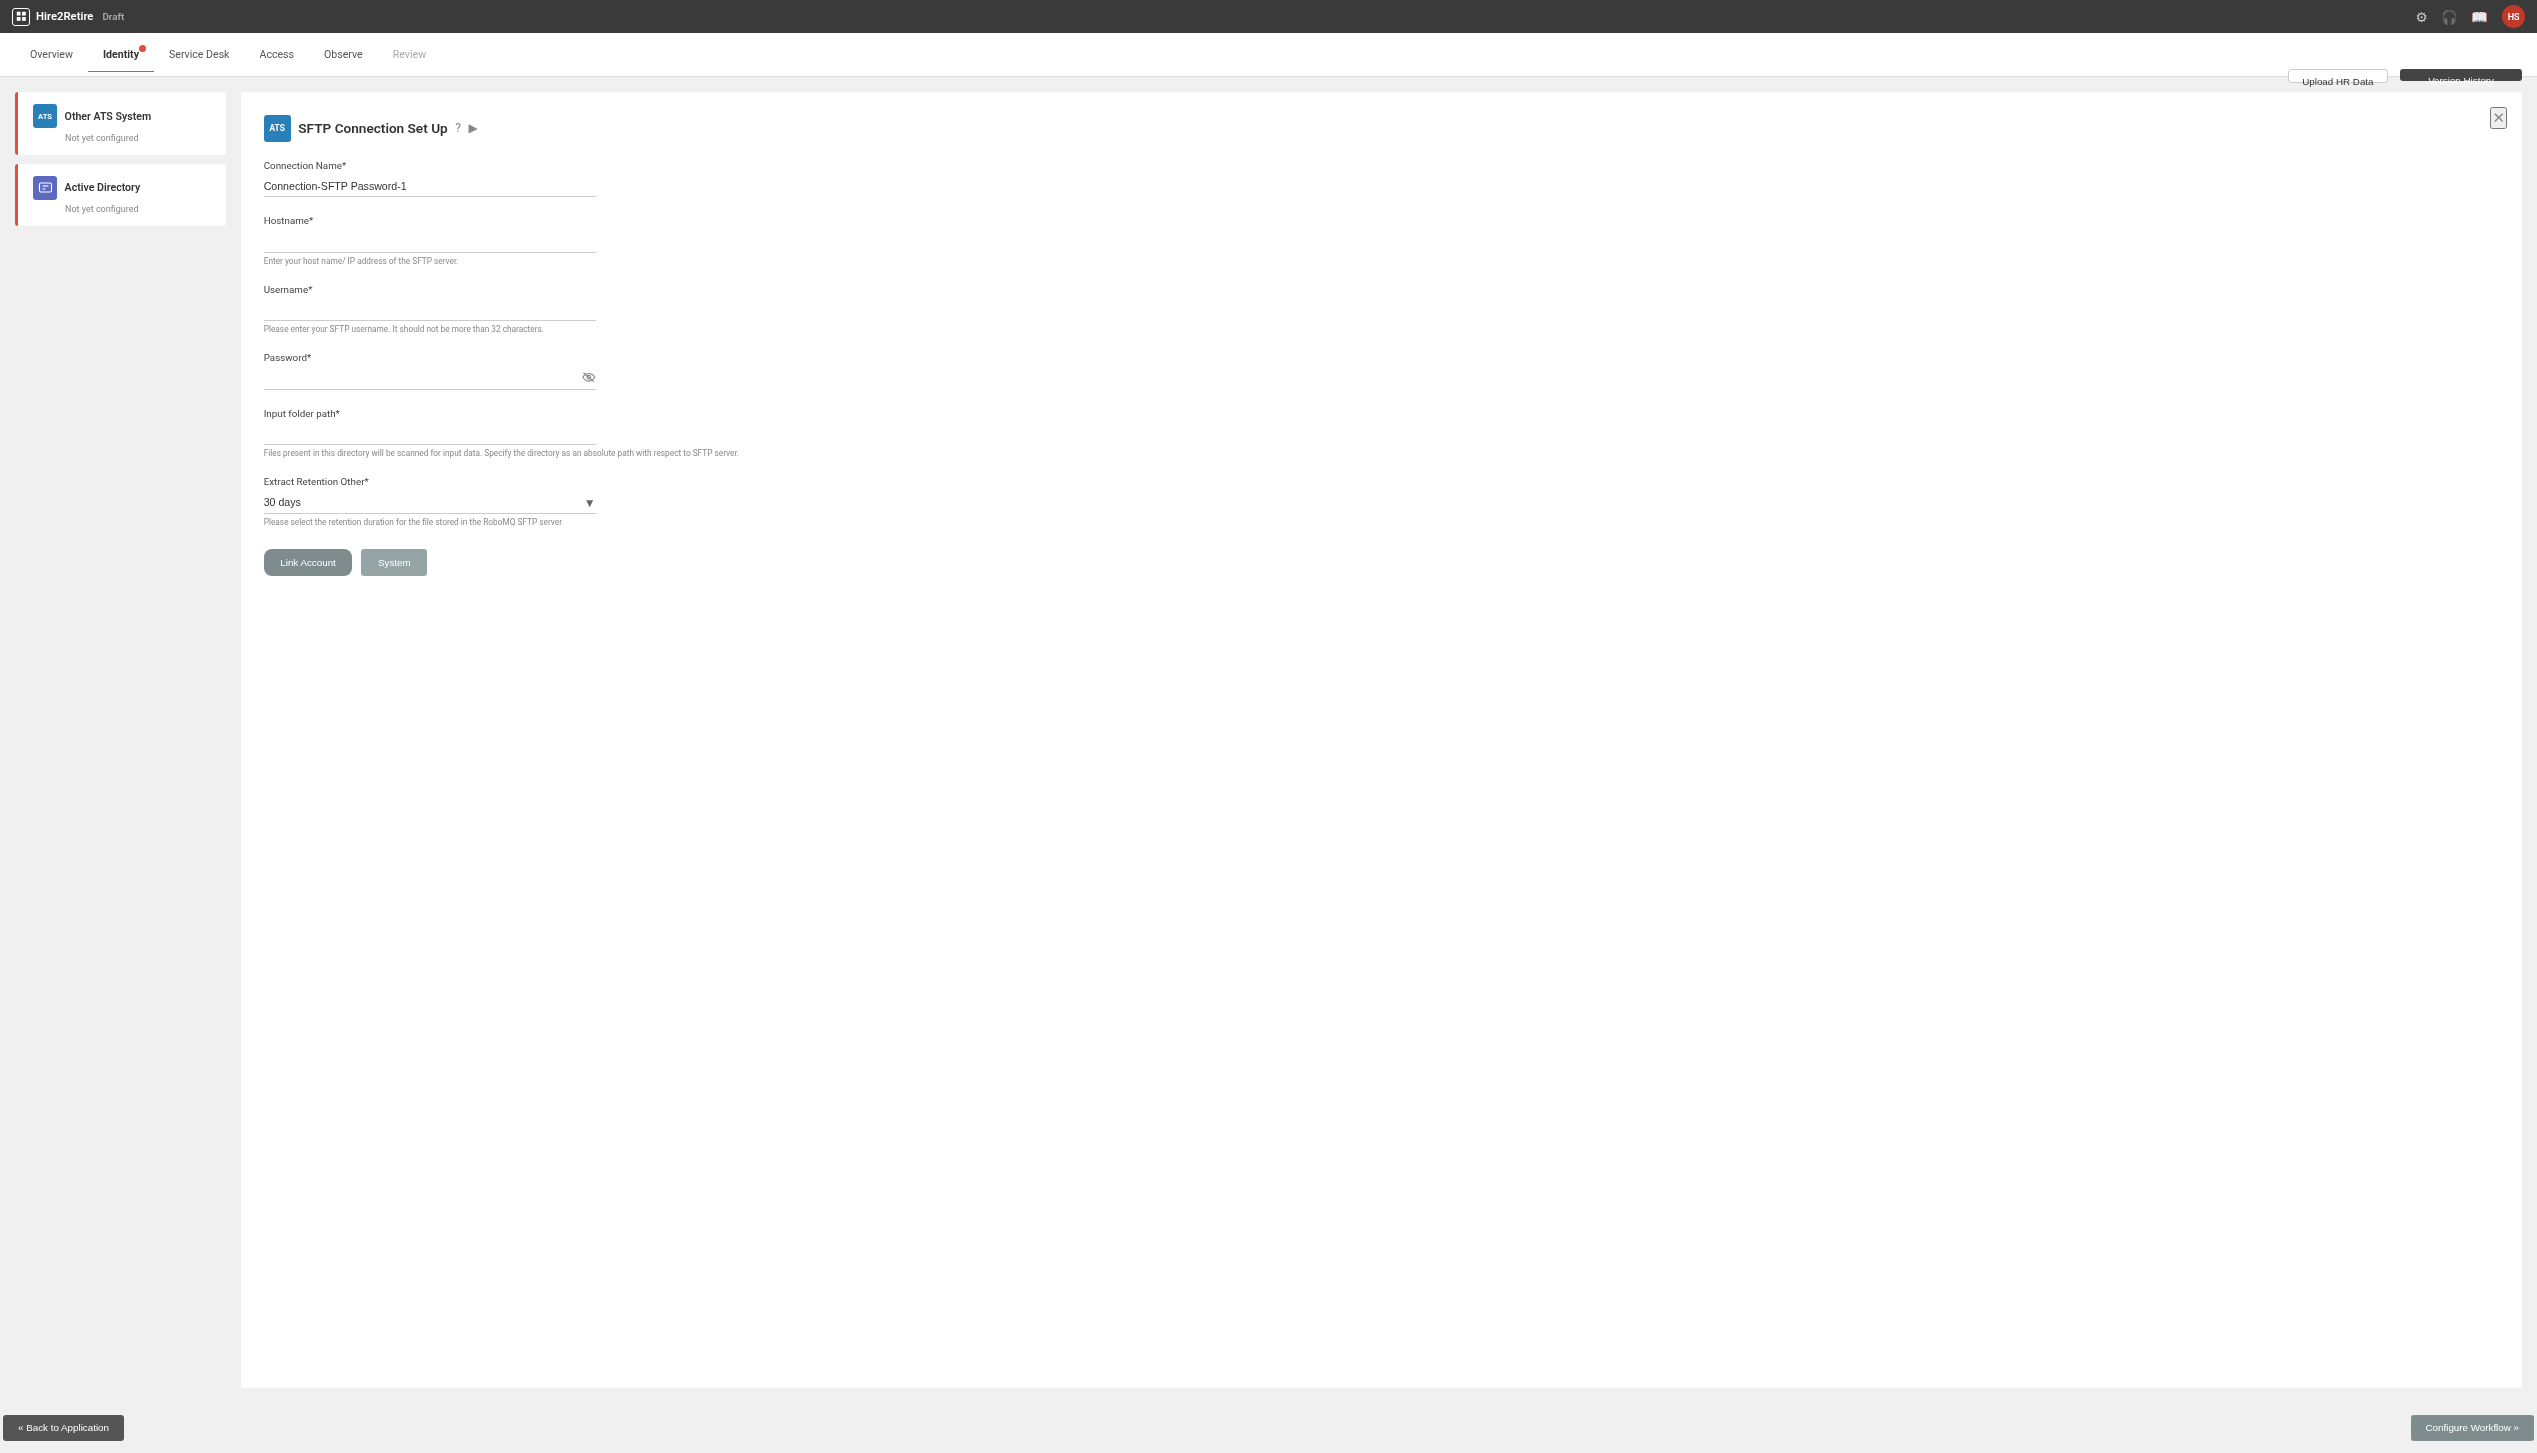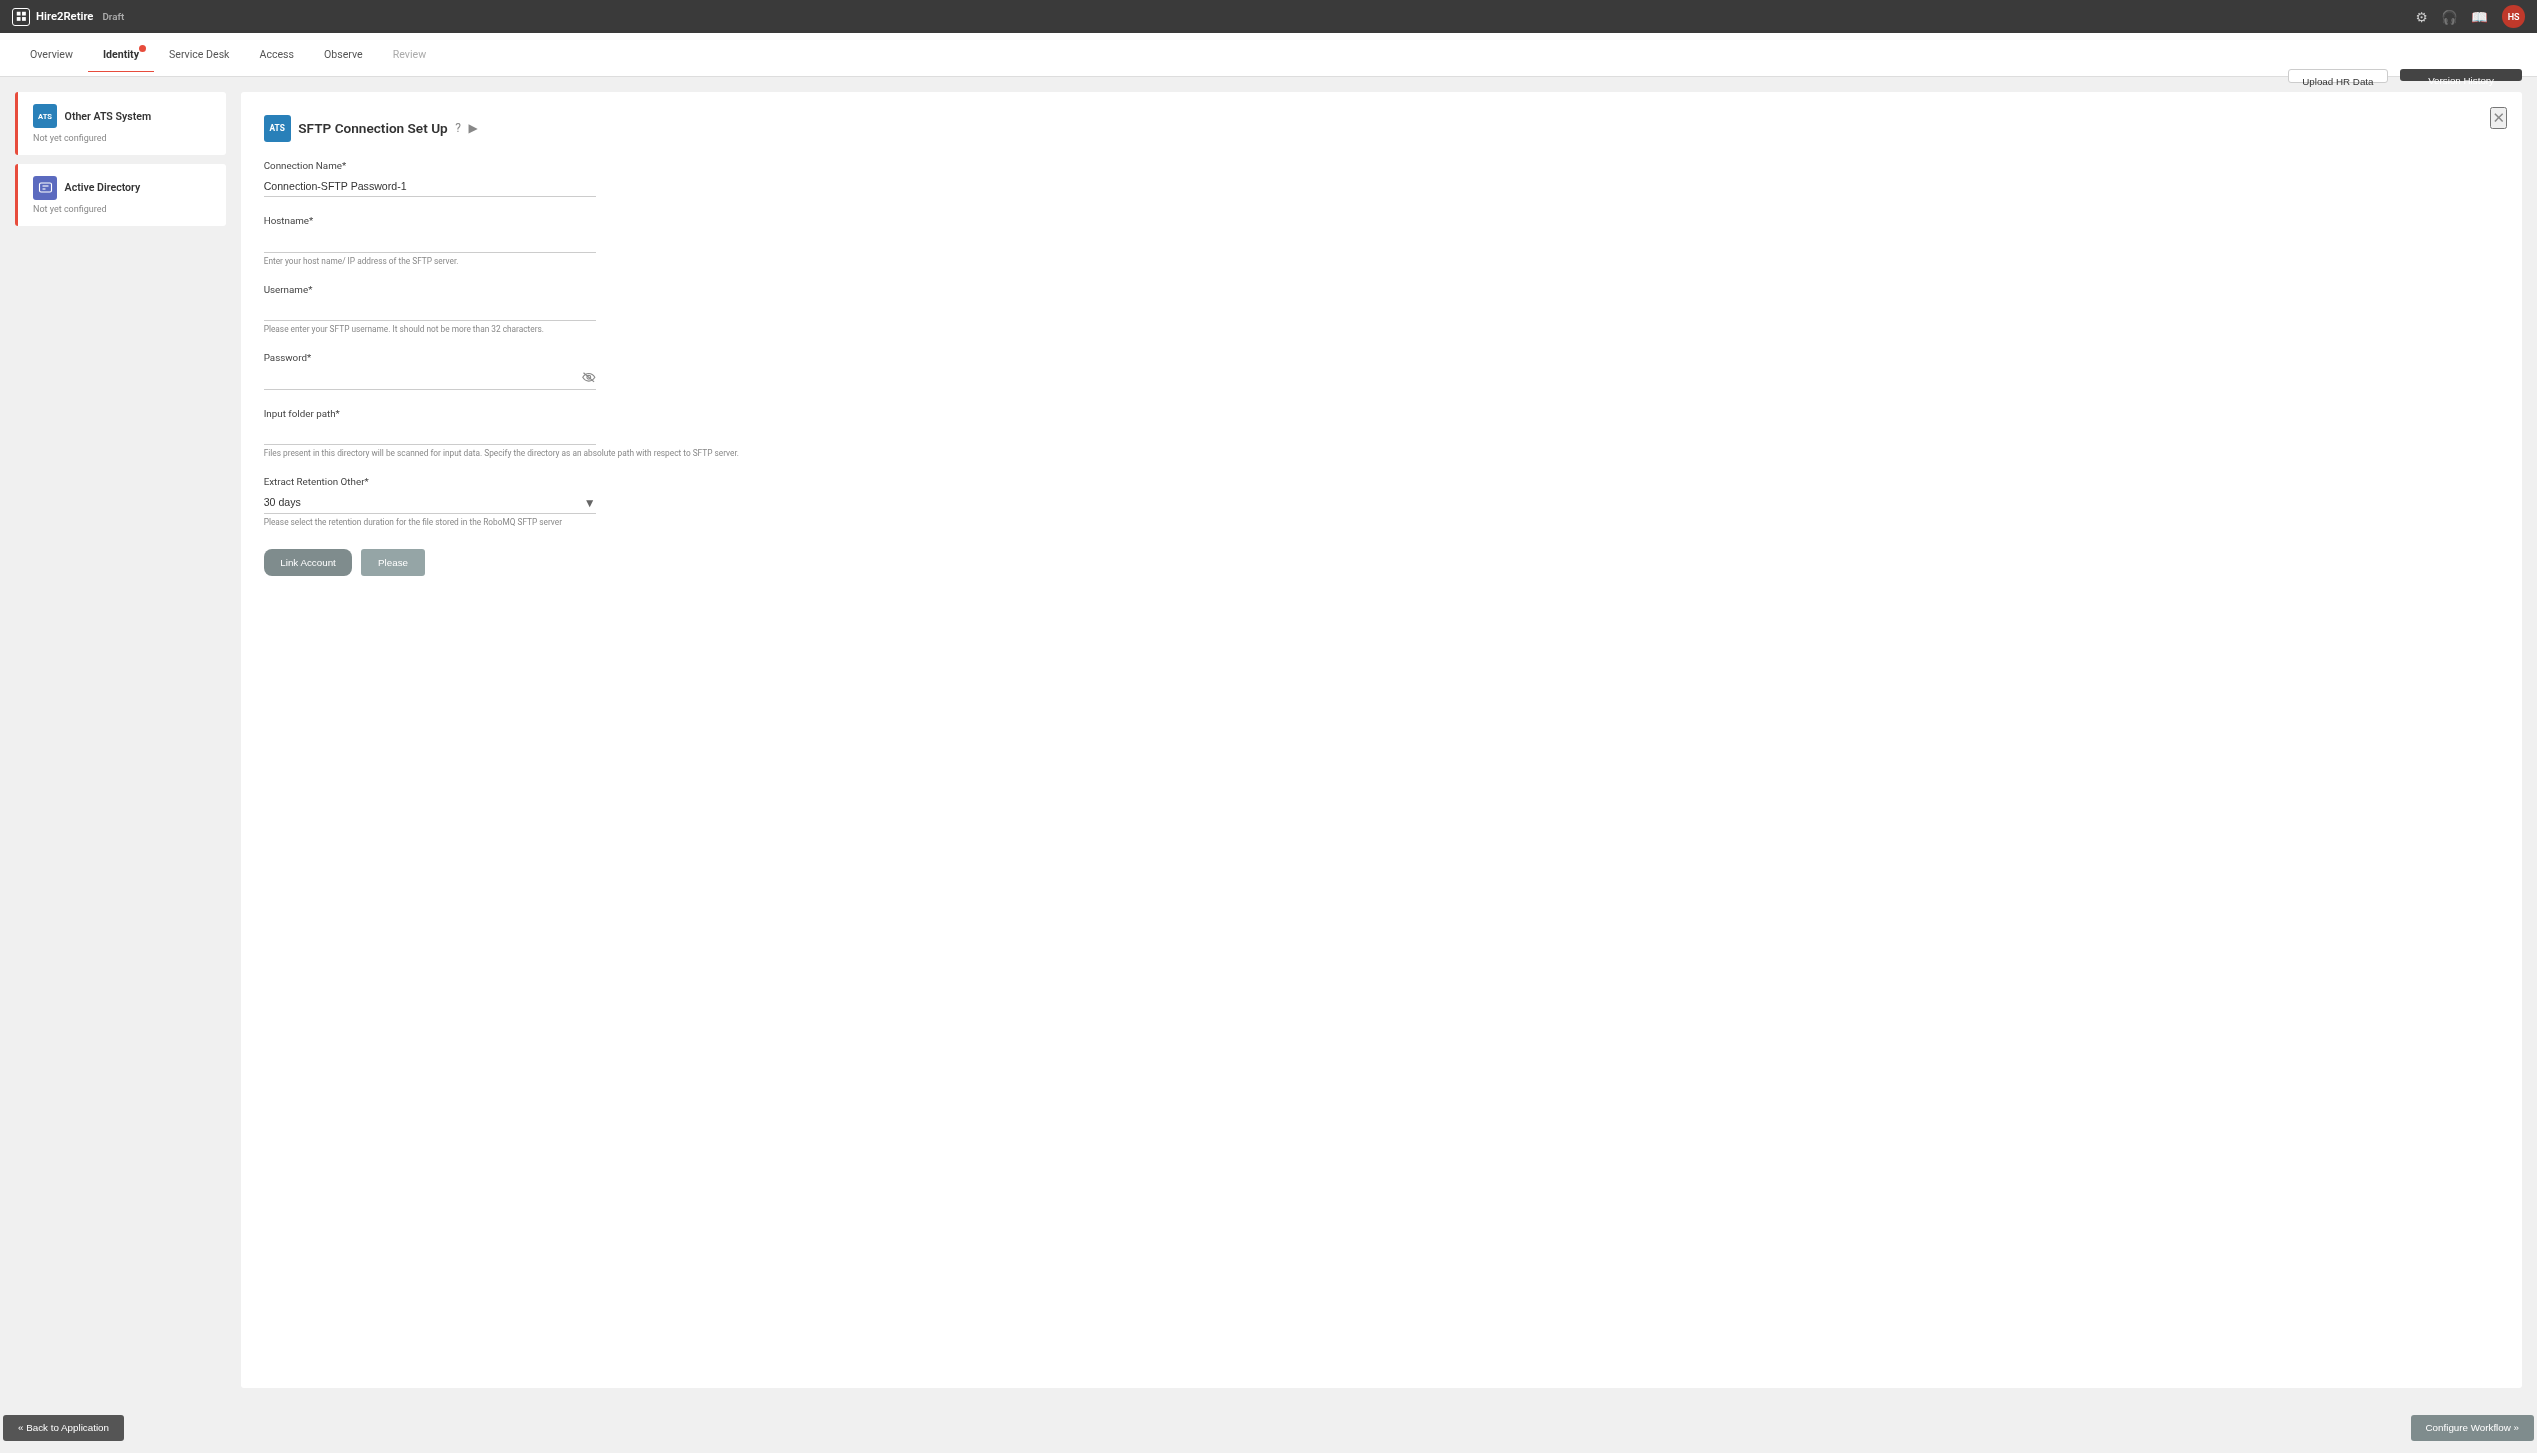--- a/index.html
+++ b/index.html
@@ -169,20 +169,21 @@
       font-weight: 700;
     }
     .sidebar-card-title {
       font-size: 10.6px;
       font-weight: 600;
       color: #333;
     }
     .sidebar-card-status {
       font-size: 9px;
       color: #888;
+      margin-left: 32px;
     }
 
     
     .panel {
       flex: 1;
       background: white;
       border-radius: 3px;
       padding: 22.7px;
       position: relative;
     }
@@ -484,21 +485,21 @@
           <option>60 days</option>
           <option>90 days</option>
         </select>
         <span class="select-arrow">▼</span>
       </div>
       <div class="form-hint">Please select the retention duration for the file stored in the RoboMQ SFTP server</div>
     </div>
 
     <div class="form-actions">
       <button class="btn-link">Link Account</button>
-      <button class="btn-cancel">Please</button>
+      <button class="btn-cancel">System</button>
     </div>
   </div>
 </div>
 
 <div class="bottombar">
   <button class="btn-back">« Back to Application</button>
   <button class="btn-configure">Configure Workflow »</button>
 </div>
 
 

